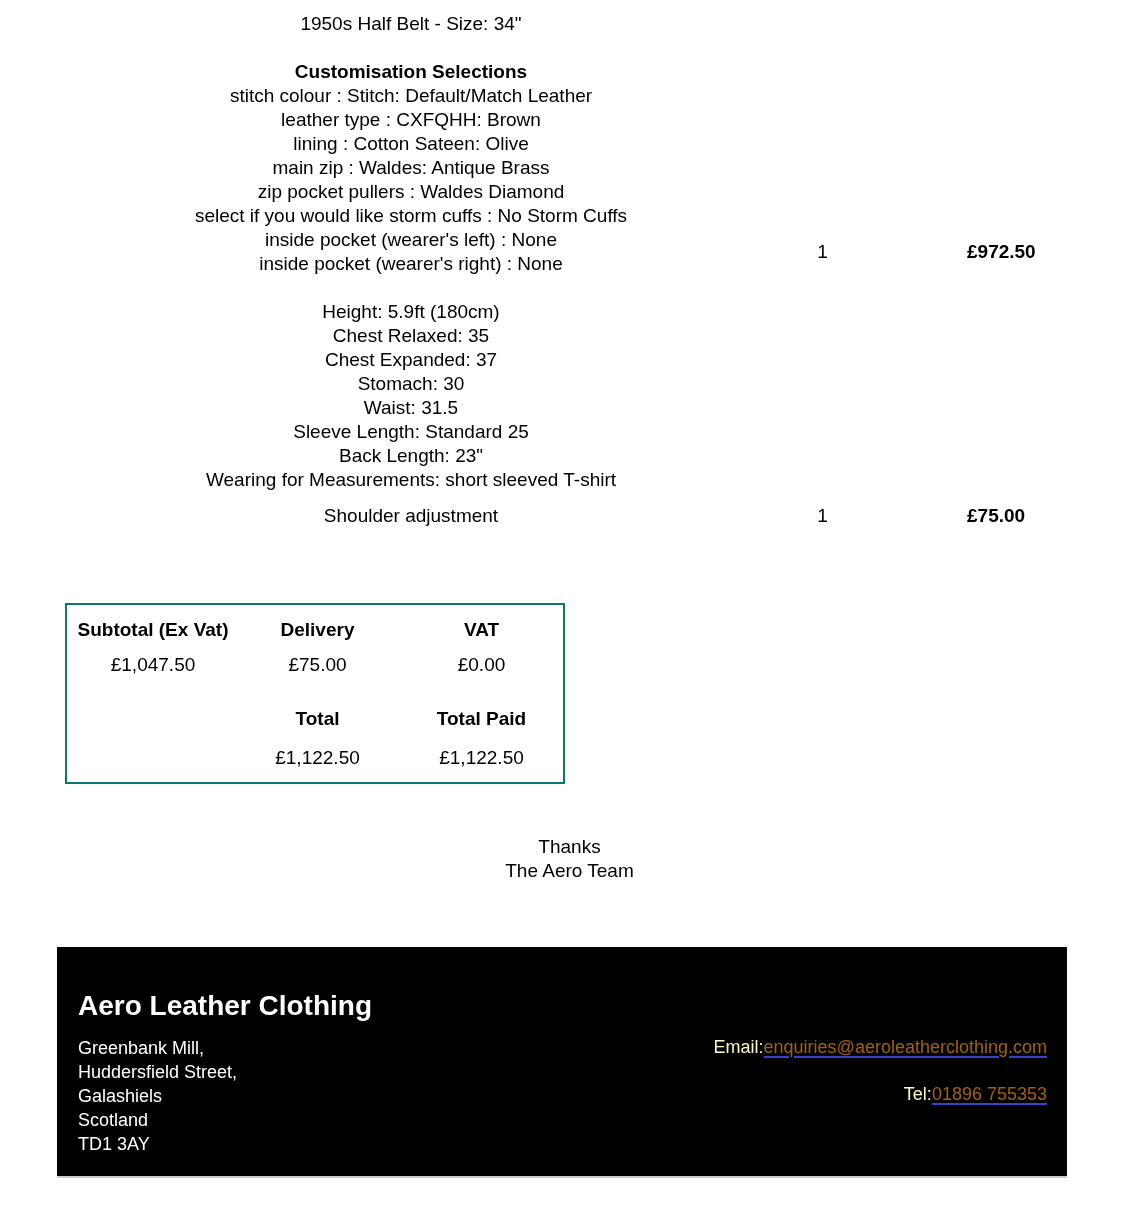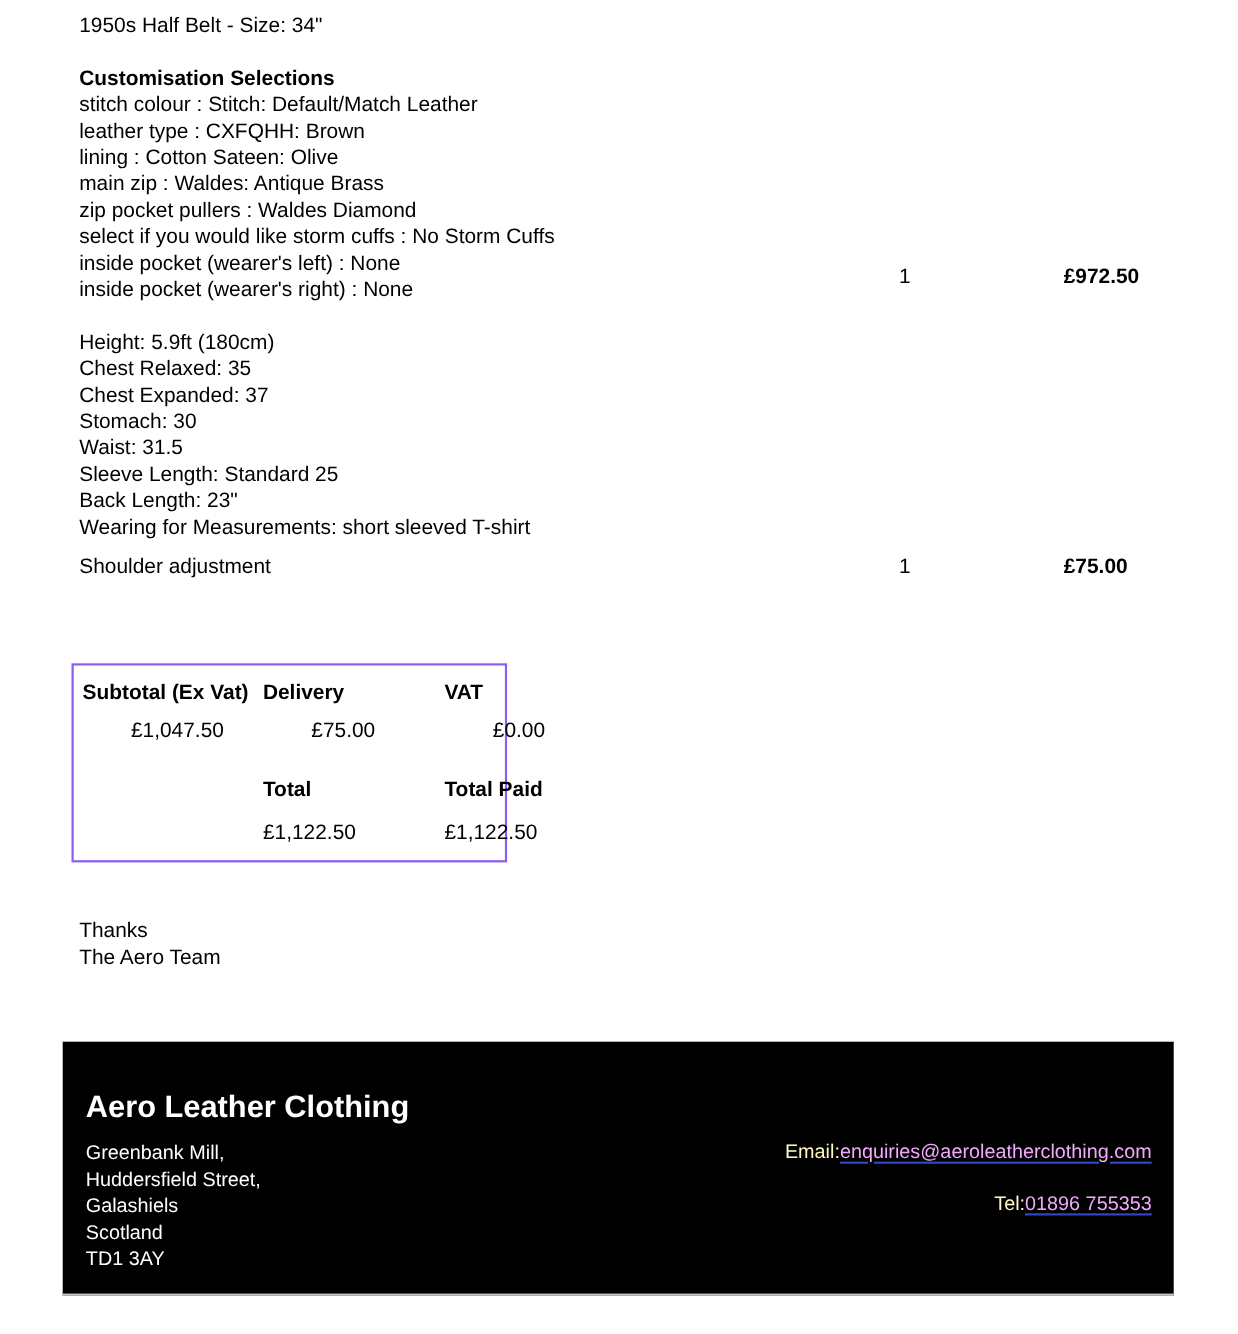--- a/index.html
+++ b/index.html
@@ -5,39 +5,39 @@
   html, body { margin:0; padding:0; }
   body {
     width:1125px; height:1213px;
     background:#ffffff;
     font-family:"Liberation Sans", sans-serif;
     font-size:19px; line-height:24px;
     color:#000000;
     position:relative;
     overflow:hidden;
   }
-  .content { padding:12px 0 0 72px; width:995px; }
+  .content { padding:12px 0 0 72px; width:995px;text-align:center; }
 
   .line-item { display:grid; grid-template-columns:678px 145px 172px; }
   .desc-block { }
   .spacer { height:24px; }
   .bold { font-weight:bold; }
   .qty-cell { display:flex; align-items:center; justify-content:center; }
   .price-cell { display:flex; align-items:center; padding-left:72px; box-sizing:border-box;font-weight:bold; }
   .item-2 { margin-top:12px; }
 
   .totals {
     margin-left:-7px; margin-top:75px;
-    width:396px; box-sizing:border-box;
-    border:2px solid #8b5cf6;
+    width:500px; box-sizing:border-box;
+    border:2px solid #0f766e;
     padding:13px 0 12px 0;
   }
   .t-row { display:grid; grid-template-columns:164px 165px 163px; }
   .t-cell { padding-left:8px; }
-  .t-values-1 { margin-top:11px;padding-left:44px; }
+  .t-values-1 { margin-top:11px; }
   .t-head-2 { margin-top:30px; }
   .t-values-2 { margin-top:15px; }
 
   .signoff { margin-top:51px; }
 
   .footer {
     position:absolute; left:57px; top:947px;
     width:1010px; height:231px;
     background:#000000; color:#ffffff;
     box-sizing:border-box;
@@ -46,21 +46,21 @@
   }
   .company { font-size:28px; line-height:26px; font-weight:bold; }
   .address { margin-top:17px; font-size:18px; line-height:24px; }
   .footer-right {
     position:absolute; top:88px; right:20px;
     text-align:right; font-size:18px; line-height:24px;
   }
   .contact-line + .contact-line { margin-top:23px; }
   .contact-label { font-weight:normal; color:#fef9c3; }
   .contact-link {
-    color:#f0abfc;
+    color:#a16207;
     text-decoration:underline;
     text-decoration-color:#3344cc;
     text-decoration-thickness:2px;
     text-underline-offset:3px;
     cursor:pointer;
   }
 </style>
 </head>
 <body>
 

